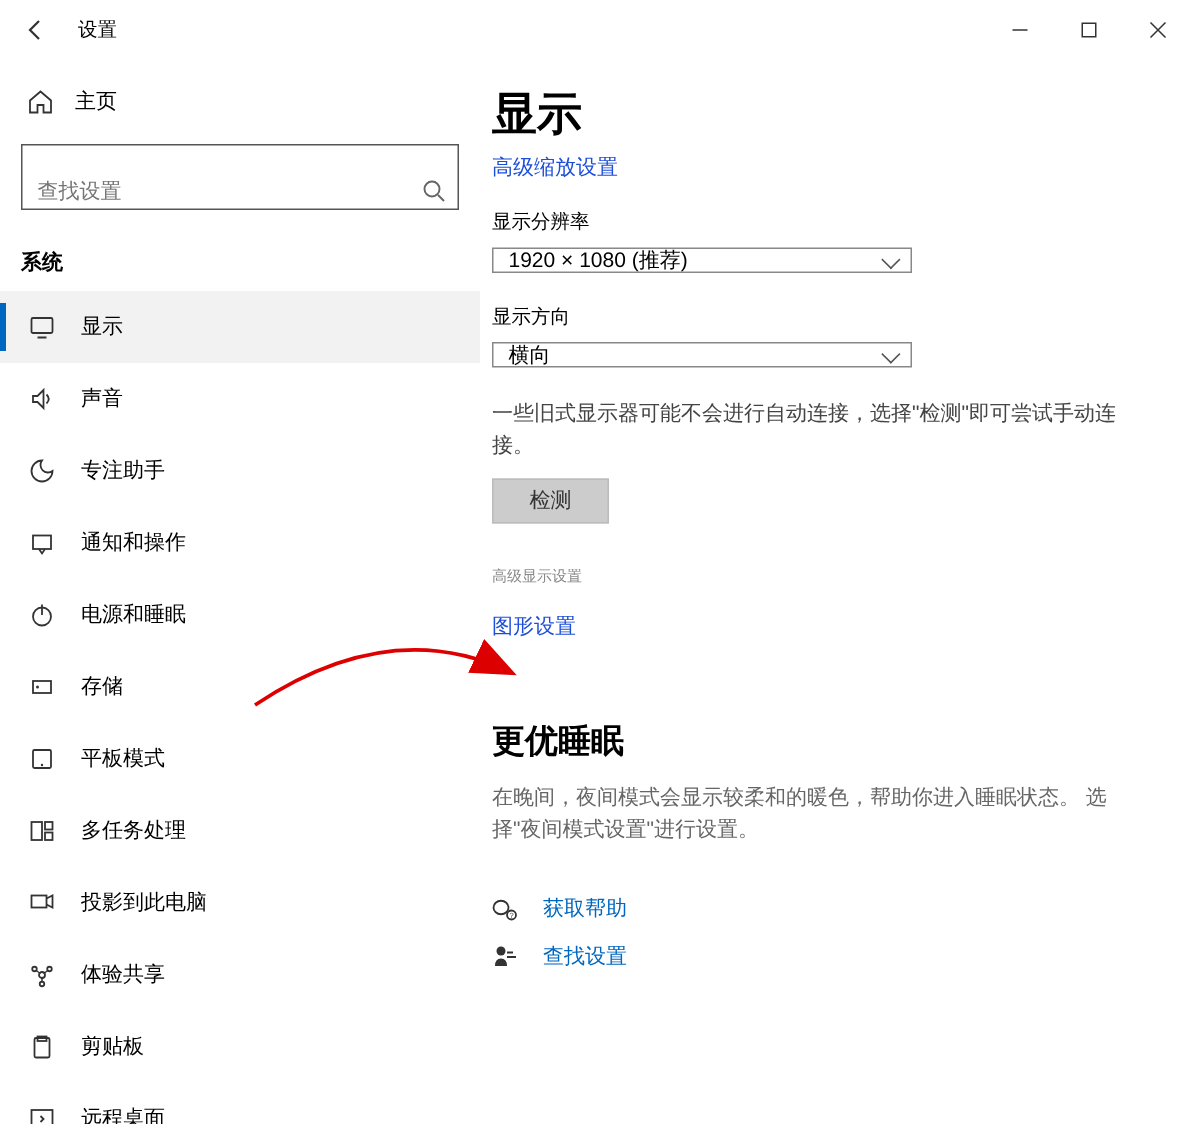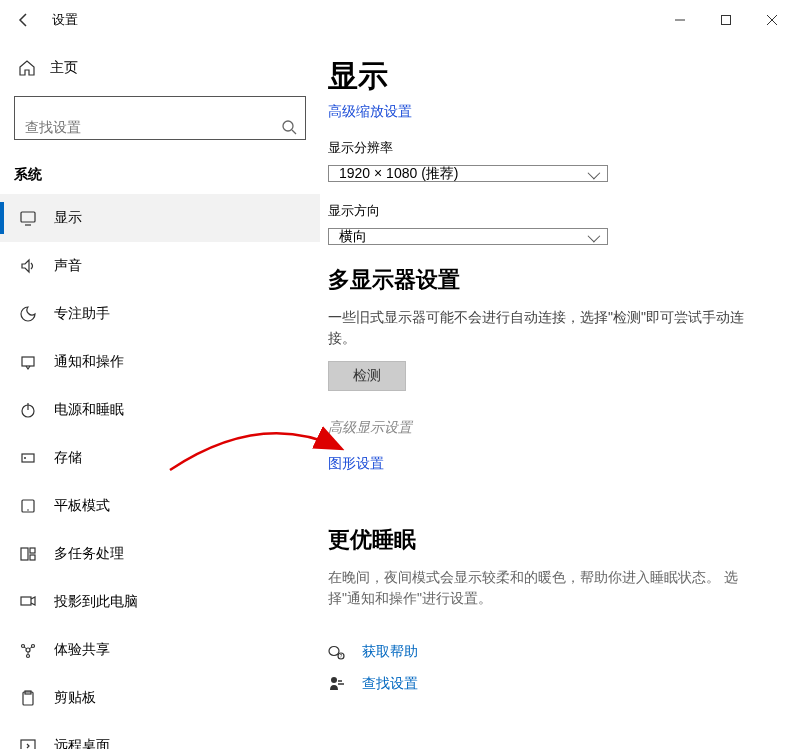--- a/index.html
+++ b/index.html
@@ -161,25 +161,24 @@
   background: #ccc;
   color: #333;
   height: 30px;
   padding: 0 24px;
   cursor: pointer;
   font-family: Liberation Serif, serif;
   font-size: 14px;
 }
 .grey-link {
   color: #888;
-  font-size: 14px;
+  font-size: 10px;
   margin: 28px 0 18px 0;
   cursor: pointer;
   display: block;
-  font-style: italic;
 }
 .footer-links {
   margin-top: 34px;
   text-align: right;
 }
 .footer-link {
   display: flex;
   align-items: center;
   gap: 16px;
   margin-bottom: 14px;
@@ -388,29 +387,28 @@
         <span>1920 × 1080 (推荐)</span>
         <span class="chev"></span>
       </div>
 
       <div class="field-label">显示方向</div>
       <div class="dropdown">
         <span>横向</span>
         <span class="chev"></span>
       </div>
 
-      <h2>多显示器设置</h2>
       <div class="desc">一些旧式显示器可能不会进行自动连接，选择"检测"即可尝试手动连接。</div>
       <button class="btn">检测</button>
 
       <span class="grey-link">高级显示设置</span>
       <span class="link" style="margin-bottom:36px">图形设置</span>
 
       <h2>更优睡眠</h2>
-      <div class="desc grey-desc">在晚间，夜间模式会显示较柔和的暖色，帮助你进入睡眠状态。 选择"通知和操作"进行设置。</div>
+      <div class="desc grey-desc">在晚间，夜间模式会显示较柔和的暖色，帮助你进入睡眠状态。 选择"夜间模式设置"进行设置。</div>
 
       <div class="footer-links">
         <div class="footer-link">
           <span class="icon">
             <svg width="18" height="18" viewBox="0 0 18 18">
                 <ellipse cx="6" cy="8" rx="5" ry="4.5" stroke="#333" stroke-width="1.2" fill="none"></ellipse>
                 <circle cx="13" cy="13" r="3" stroke="#333" stroke-width="1.2" fill="none"></circle>
                 <text x="13" y="15" font-size="5" text-anchor="middle" fill="#333">?</text>
               </svg>
           </span>

